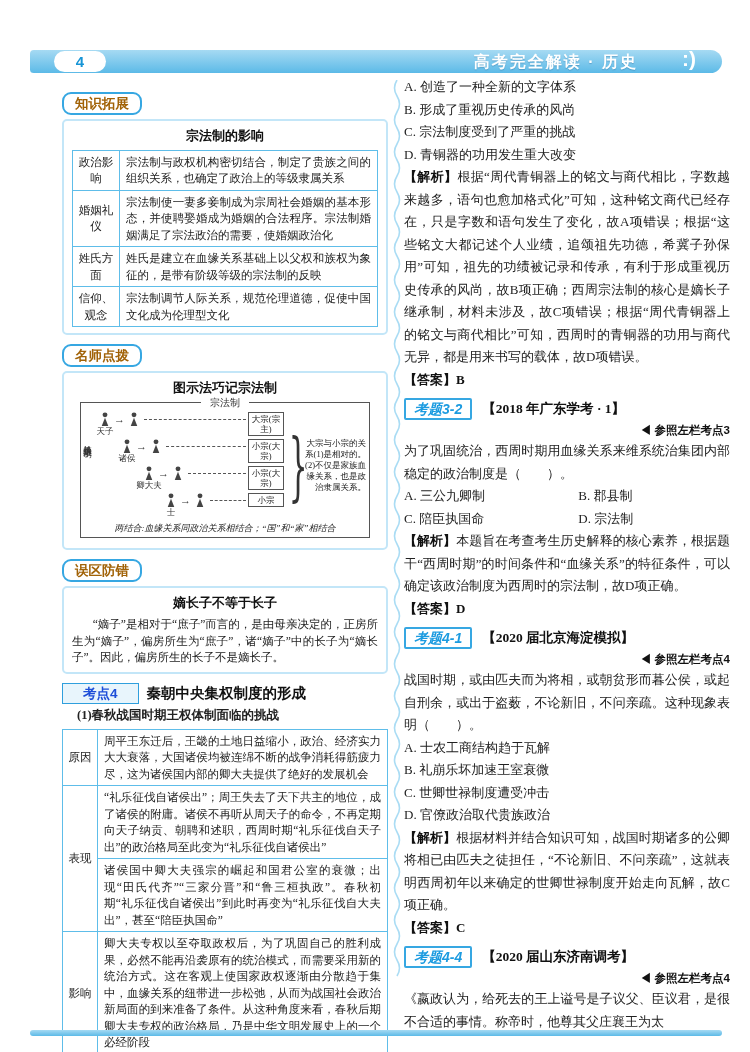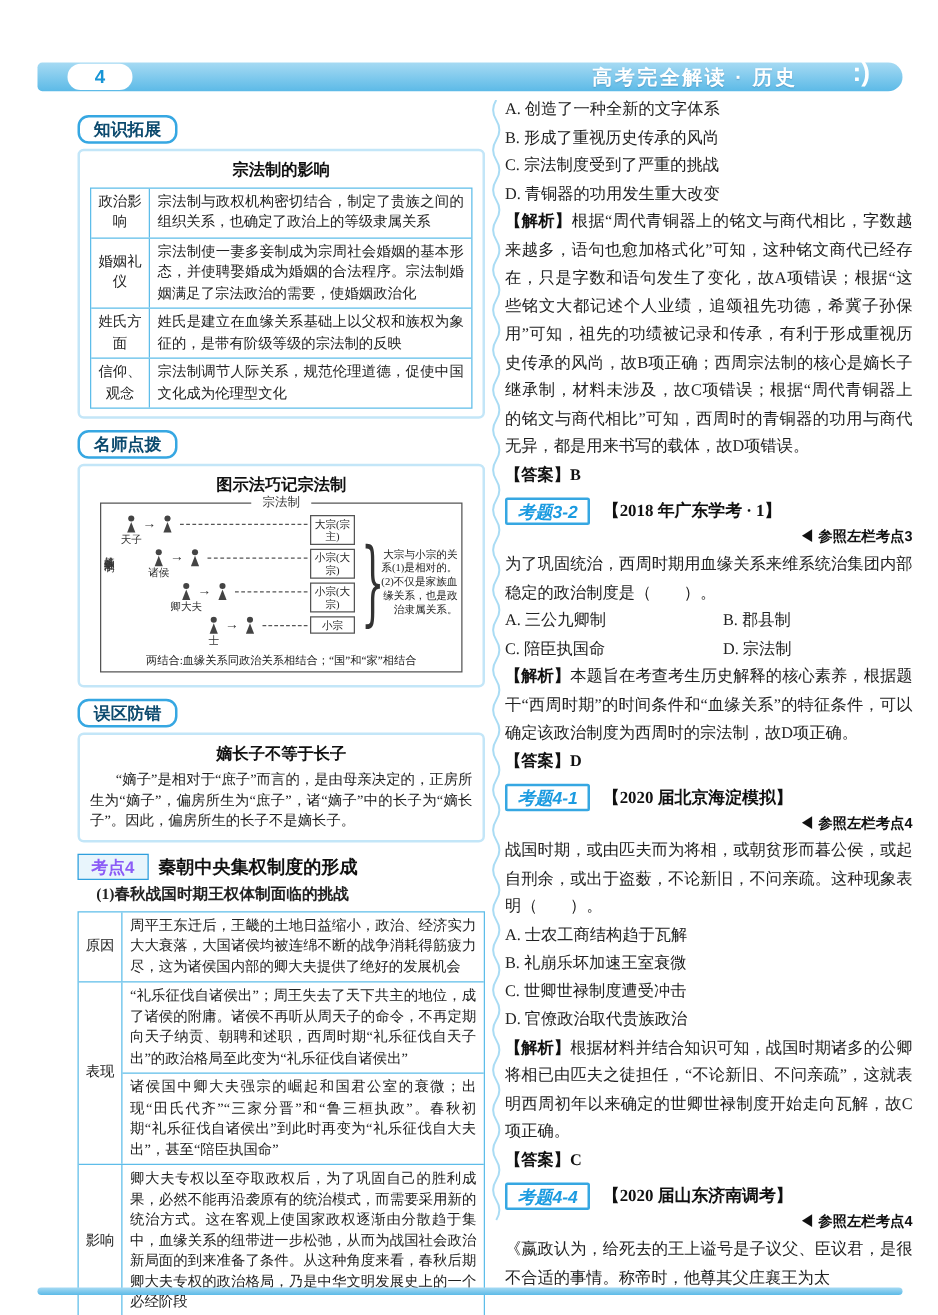--- a/index.html
+++ b/index.html
@@ -15,21 +15,21 @@
                 letter-spacing:2px;font-family:"Liberation Sans",sans-serif;text-shadow:0 1px 1px rgba(0,60,110,.25);margin-left:32px;}
   .smiley{position:absolute;right:26px;top:-3px;color:#fff;font-weight:bold;font-size:21px;
           font-family:"Liberation Sans",sans-serif;}
   
   .left-col{position:absolute;left:62px;top:92px;width:326px;}
   .right-col{position:absolute;left:404px;top:76px;width:326px;font-size:13px;line-height:22.5px;text-align:justify;}
   .divider{position:absolute;left:391px;top:80px;}
   .bottom-bar{position:absolute;left:30px;top:1030px;width:692px;height:6px;border-radius:3px;
               background:linear-gradient(#a6daf3,#5cbae7);}
   
-  .tab{display:inline-block;border:2px solid #36a7e2;border-radius:9px;padding:0 11px;color:#0c4a6e;
+  .tab{display:inline-block;border:2px solid #36a7e2;border-radius:9px;padding:0 11px;color:#a16207;
        font-weight:bold;font-size:13.5px;line-height:19px;background:#fff;margin-bottom:4px;
        font-family:"Liberation Sans",sans-serif;}
   .lbox{border:2px solid #c3e6f8;border-radius:5px;padding:6px 8px;margin-bottom:9px;
         font-size:11.5px;line-height:16.5px;text-align:justify;}
   .box-title{text-align:center;font-weight:bold;font-size:13px;margin:1px 0 5px;color:#111;
              font-family:"Liberation Sans",sans-serif;}
   .ktable{border:1.5px solid #5ebde9;}
   .trow{display:flex;border-top:1.5px solid #5ebde9;}
   .trow:first-child{border-top:none;}
   .tlabel{width:40px;flex:none;display:flex;align-items:center;justify-content:center;text-align:center;
@@ -48,26 +48,26 @@
   .rank{font-size:8.5px;line-height:9px;color:#333;white-space:nowrap;}
   .arrow{flex:none;font-size:11px;line-height:14px;color:#333;margin:0 1px;}
   .arrow::before{content:"→";}
   .dash{flex:1;border-top:1px dashed #555;height:0;margin:7px 2px 0;}
   .nbox{flex:none;border:1px solid #555;font-size:8.5px;width:34px;text-align:center;
         line-height:10px;padding:1px 0;color:#222;background:#fff;}
   .dnote{width:82px;flex:none;display:flex;align-items:center;}
   .brace{font-size:74px;color:#333;transform:scaleX(.4);width:16px;line-height:90px;flex:none;
          font-family:"DejaVu Serif",serif;}
   .ntext{font-size:8.5px;line-height:11px;color:#222;text-align:right;}
-  .dcaption{text-align:center;font-size:9px;line-height:13px;color:#222;margin-top:2px;}
+  .dcaption{text-align:center;font-size:9px;line-height:13px;color:#222;margin-top:2px;font-style:italic;}
   .indent{text-indent:1.8em;}
   
   .kd-head{display:flex;align-items:center;gap:8px;margin:1px 0 3px;}
-  .kd-badge{border:1.5px solid #2f9fdd;background:#e8f5fc;color:#8b5cf6;font-weight:bold;
-            font-size:13.5px;padding:0 10px;line-height:19px;font-family:"Liberation Sans",sans-serif;}
+  .kd-badge{border:1.5px solid #2f9fdd;background:#e8f5fc;color:#1d4ed8;font-weight:bold;
+            font-size:13.5px;padding:0 20px;line-height:19px;font-family:"Liberation Sans",sans-serif;}
   .kd-title{font-weight:bold;font-size:14.5px;color:#111;font-family:"Liberation Sans",sans-serif;}
   .kd-sub{font-weight:bold;font-size:12.5px;margin:1px 0 5px;text-indent:1.2em;}
   .ktable2{border:1.5px solid #5ebde9;font-size:11.5px;line-height:16.5px;text-align:justify;}
   .krow{display:flex;border-top:1.5px solid #5ebde9;}
   .krow:first-child{border-top:none;}
   .klabel{width:26px;flex:none;display:flex;align-items:center;justify-content:center;text-align:center;
           border-right:1.5px solid #5ebde9;padding:3px 4px;}
   .kcell{flex:1;padding:3px 6px;}
   .kstack{flex:1;display:flex;flex-direction:column;}
   .kstack .kcell.topline{border-top:1.5px solid #5ebde9;}

